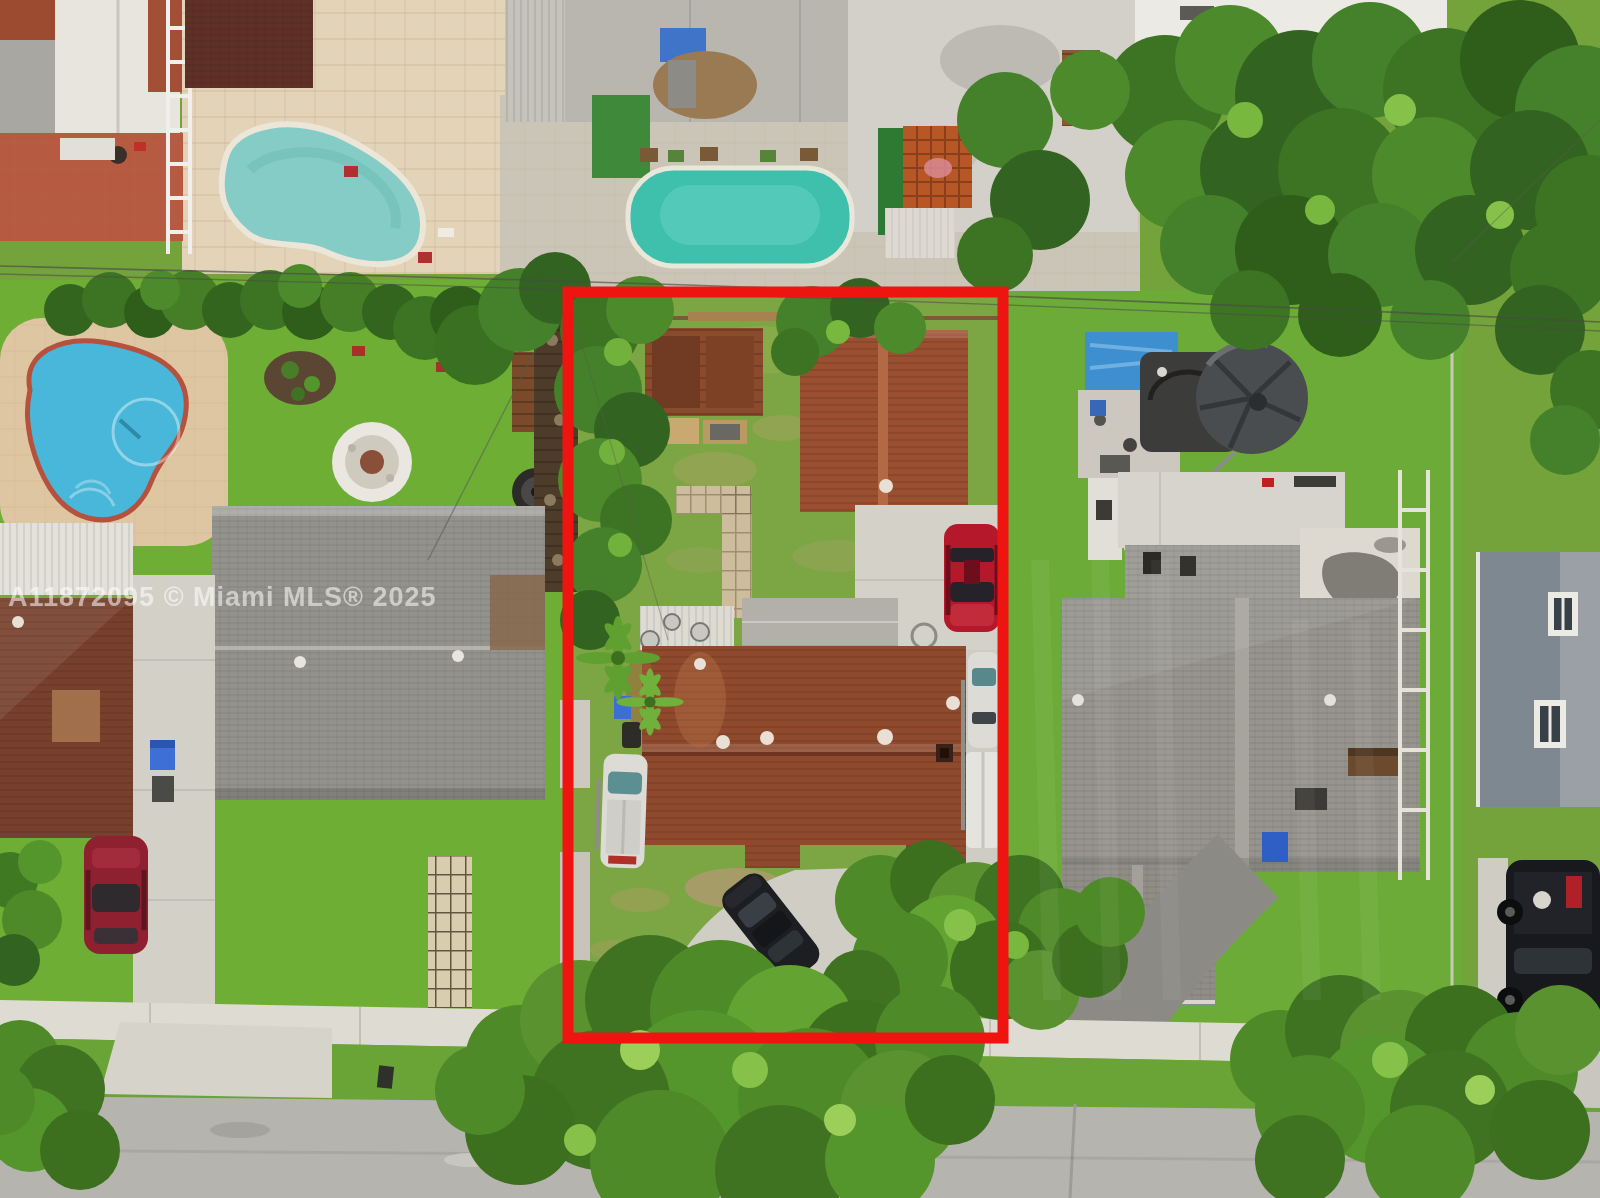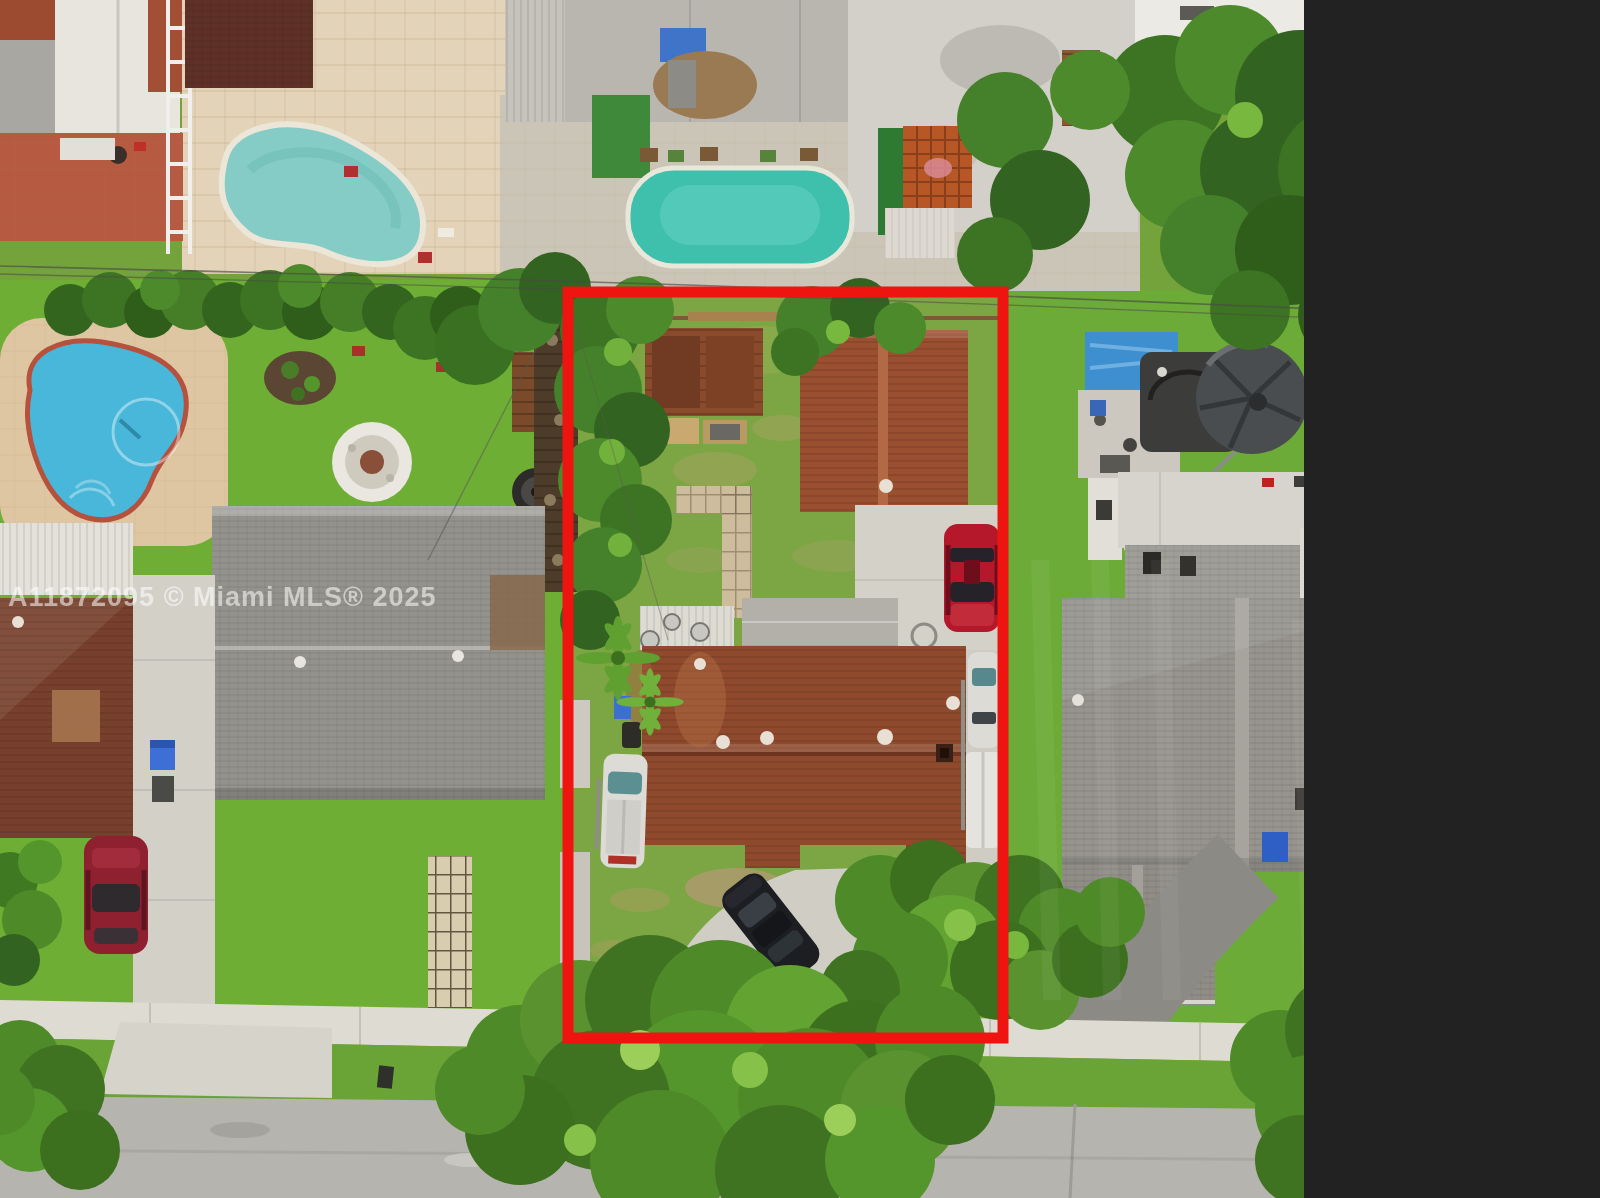--- a/index.html
+++ b/index.html
@@ -1,16 +1,16 @@
 <!DOCTYPE html>
 <html><head>
 <meta charset="utf-8">
 <style>
   html,body{margin:0;padding:0;background:#222;}
-  #stage{width:1304px;height:1198px;position:relative;overflow:hidden;}
+  #stage{width:1600px;height:1198px;position:relative;overflow:hidden;}
   svg{display:block;}
   .watermark{
     font-family:"Liberation Sans", sans-serif;
     font-weight:700;
     font-size:27px;
     letter-spacing:1px;
   }
 </style>
 </head>
 <body>

